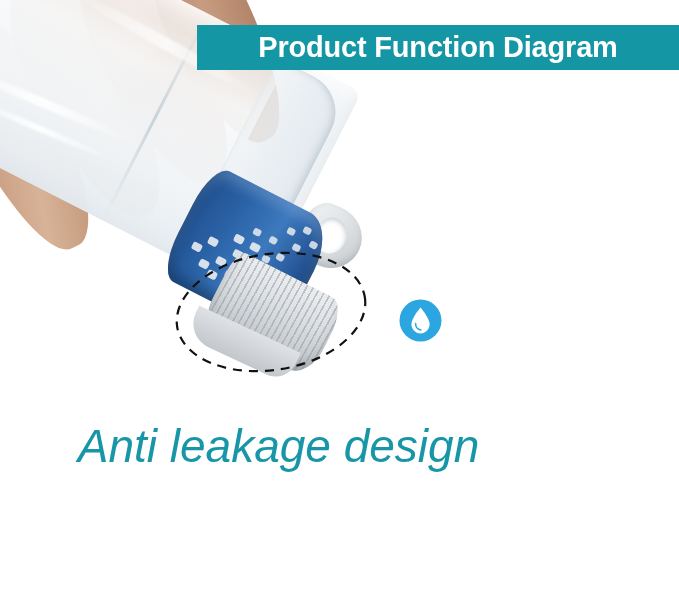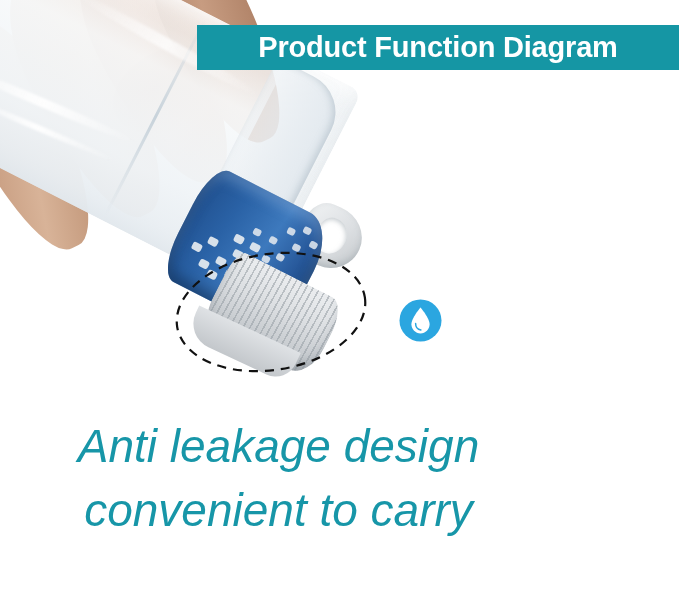--- a/index.html
+++ b/index.html
@@ -325,16 +325,15 @@
     <path d="M21.5 8.5 C21.5 8.5 12.4 19.2 12.4 25.3 C12.4 30.4 16.5 34.4 21.5 34.4 C26.5 34.4 30.6 30.4 30.6 25.3 C30.6 19.2 21.5 8.5 21.5 8.5 Z" fill="#ffffff"></path>
     <path d="M16.6 24.6 C16.6 28.1 18.9 30.6 21.9 31.0" fill="none" stroke="#2ba6e0" stroke-width="1.5" stroke-linecap="round"></path>
   </svg>
 
   <div id="header-banner">
     <span id="header-title">Product Function Diagram</span>
   </div>
 
   <div id="caption-block">
     <div class="caption-line">Anti leakage design</div>
-    <div class="caption-line">convenient to carry</div>
   </div>
 
 </div>
 
 </body></html>

